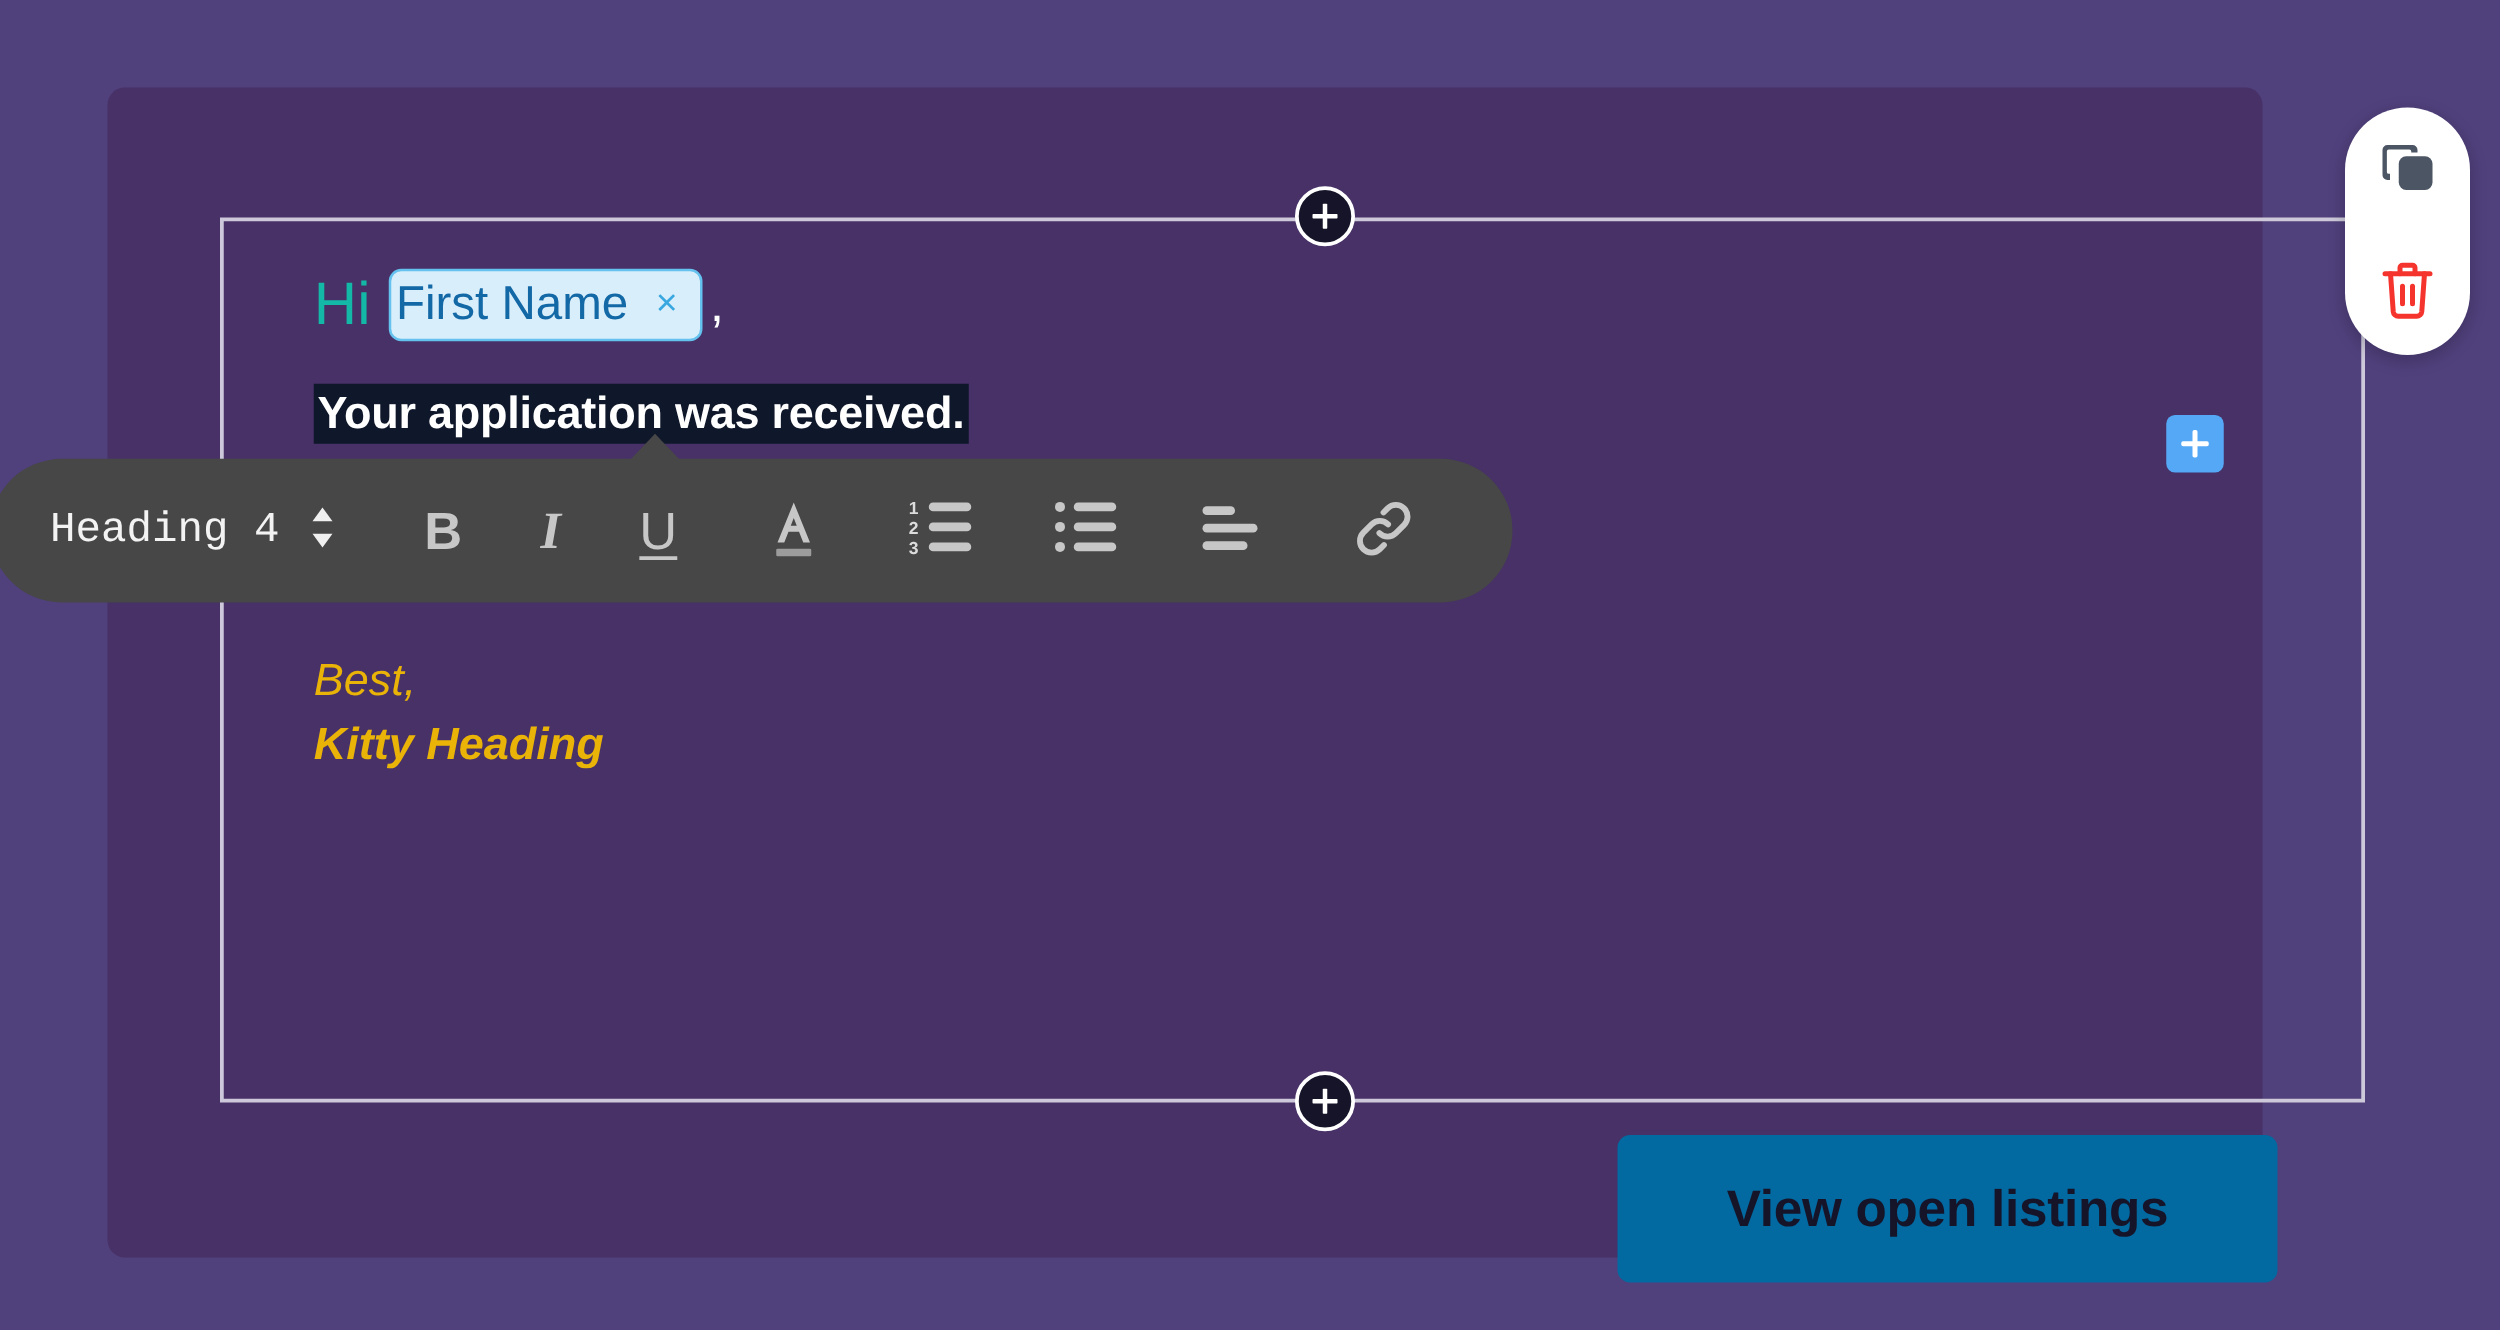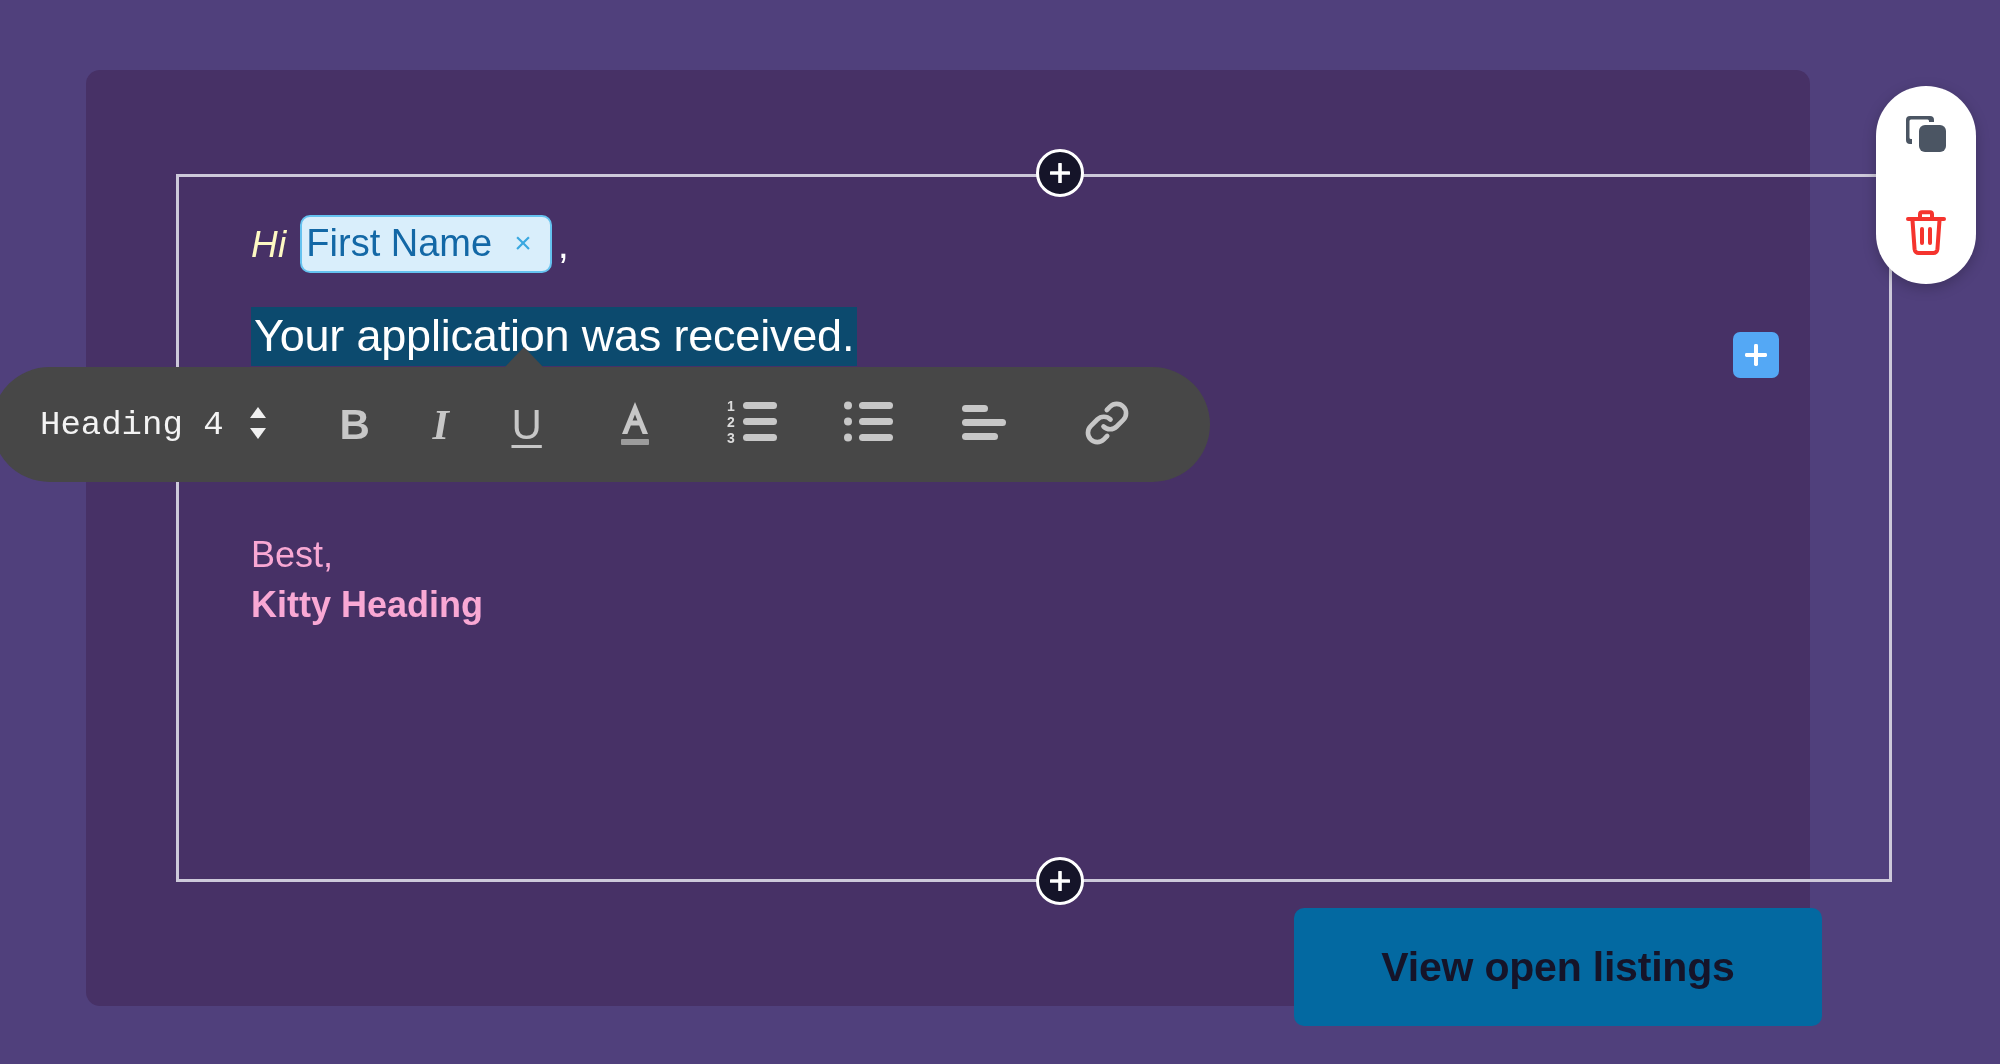--- a/index.html
+++ b/index.html
@@ -46,25 +46,24 @@
 
   
   .greeting-row {
     display: flex;
     align-items: center;
     height: 66px;
     margin-bottom: 20px;
   }
 
   .greeting-text {
-    color: #fef9c3;
-    font-size: 37px;
+    color: #14b8a6;
+    font-size: 48px;
     line-height: 1;
     letter-spacing: 0.2px;
-    font-style: italic;
   }
 
   .merge-pill {
     display: inline-flex;
     align-items: center;
     gap: 22px;
     margin: 0 4px 0 14px;
     padding: 7px 18px 9px 4px;
     background: #d9eefb;
     border: 2px solid #65c2ef;
@@ -95,46 +94,47 @@
   }
 
   
   .headline-row {
     margin-top: 30px;
     margin-bottom: 18px;
   }
 
   .headline-selected {
     display: inline-block;
-    background: #0c4a6e;
+    background: #0f172a;
     color: #ffffff;
-    font-size: 45px;
-    font-weight: 400;
+    font-size: 36px;
+    font-weight: 700;
     line-height: 1.18;
     padding: 2px 3px 4px 3px;
     letter-spacing: -0.2px;
   }
 
   
   .body-paragraph {
     margin-top: 26px;
     color: #e6e1ef;
     font-size: 32px;
     line-height: 1.45;
     max-width: 1180px;
     height: 96px;
     overflow: hidden;
   }
 
   
   .signature {
     margin-top: 42px;
-    color: #f9a8d4;
+    color: #eab308;
     font-size: 36px;
     line-height: 1.39;
+    font-style: italic;
   }
 
   .signature .sig-line { display: block; white-space: pre; }
   .signature .sig-bold { font-weight: 700; }
 
   
   .add-handle {
     position: absolute;
     width: 48px;
     height: 48px;

